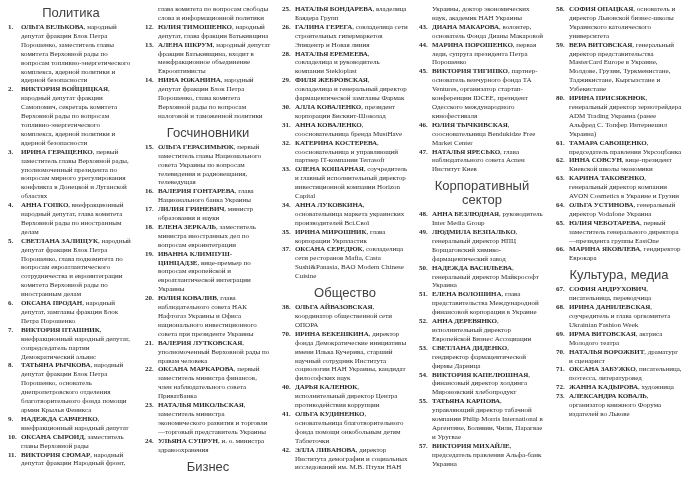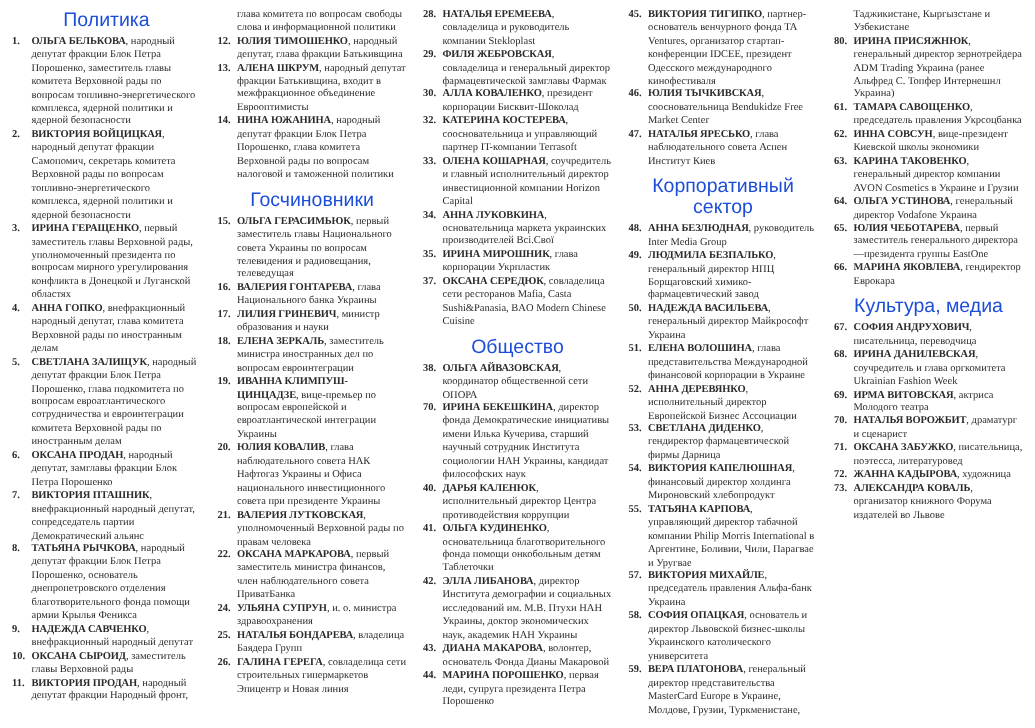--- a/index.html
+++ b/index.html
@@ -15,21 +15,21 @@
   }
   .columns {
     column-count: 5;
     column-gap: 11px;
     column-fill: auto;
     height: 476px;
   }
   .section-title {
     font-family: "Liberation Sans", sans-serif;
     font-weight: normal;
-    color: #1d4ed8;
+    color: #404040;
     font-size: 13px;
     line-height: 14px;
     text-align: center;
     margin: 5px 0 3px 0;
   }
   .section:first-child .section-title { margin-top: 1px; }
   .item {
     position: relative;
     padding-left: 13px;
     font-size: 7px;
@@ -57,43 +57,46 @@
         <div class="item"><span class="num">1.</span><span class="name">ОЛЬГА БЕЛЬКОВА</span><span class="desc">, народный депутат фракции Блок Петра Порошенко, заместитель главы комитета Верховной рады по вопросам топливно-энергетического комплекса, ядерной политики и ядерной безопасности</span></div>
         <div class="item"><span class="num">2.</span><span class="name">ВИКТОРИЯ ВОЙЦИЦКАЯ</span><span class="desc">, народный депутат фракции Самопомич, секретарь комитета Верховной рады по вопросам топливно-энергетического комплекса, ядерной политики и ядерной безопасности</span></div>
         <div class="item"><span class="num">3.</span><span class="name">ИРИНА ГЕРАЩЕНКО</span><span class="desc">, первый заместитель главы Верховной рады, уполномоченный президента по вопросам мирного урегулирования конфликта в Донецкой и Луганской областях</span></div>
         <div class="item"><span class="num">4.</span><span class="name">АННА ГОПКО</span><span class="desc">, внефракционный народный депутат, глава комитета Верховной рады по иностранным делам</span></div>
         <div class="item"><span class="num">5.</span><span class="name">СВЕТЛАНА ЗАЛИЩУК</span><span class="desc">, народный депутат фракции Блок Петра Порошенко, глава подкомитета по вопросам евроатлантического сотрудничества и евроинтеграции комитета Верховной рады по иностранным делам</span></div>
         <div class="item"><span class="num">6.</span><span class="name">ОКСАНА ПРОДАН</span><span class="desc">, народный депутат, замглавы фракции Блок Петра Порошенко</span></div>
         <div class="item"><span class="num">7.</span><span class="name">ВИКТОРИЯ ПТАШНИК</span><span class="desc">, внефракционный народный депутат, сопредседатель партии Демократический альянс</span></div>
         <div class="item"><span class="num">8.</span><span class="name">ТАТЬЯНА РЫЧКОВА</span><span class="desc">, народный депутат фракции Блок Петра Порошенко, основатель днепропетровского отделения благотворительного фонда помощи армии Крылья Феникса</span></div>
         <div class="item"><span class="num">9.</span><span class="name">НАДЕЖДА САВЧЕНКО</span><span class="desc">, внефракционный народный депутат</span></div>
         <div class="item"><span class="num">10.</span><span class="name">ОКСАНА СЫРОИД</span><span class="desc">, заместитель главы Верховной рады</span></div>
-        <div class="item"><span class="num">11.</span><span class="name">ВИКТОРИЯ ПРОДАН</span><span class="desc">, народный депутат фракции Народный фронт, глава комитета по вопросам свободы слова и информационной политики</span></div>
+        <div class="item"><span class="num">11.</span><span class="name">ВИКТОРИЯ СЮМАР</span><span class="desc">, народный депутат фракции Народный фронт, глава комитета по вопросам свободы слова и информационной политики</span></div>
         <div class="item"><span class="num">12.</span><span class="name">ЮЛИЯ ТИМОШЕНКО</span><span class="desc">, народный депутат, глава фракции Батькивщина</span></div>
         <div class="item"><span class="num">13.</span><span class="name">АЛЕНА ШКРУМ</span><span class="desc">, народный депутат фракции Батькивщина, входит в межфракционное объединение Еврооптимисты</span></div>
         <div class="item"><span class="num">14.</span><span class="name">НИНА ЮЖАНИНА</span><span class="desc">, народный депутат фракции Блок Петра Порошенко, глава комитета Верховной рады по вопросам налоговой и таможенной политики</span></div>
       </div>
       <div class="section">
         <h2 class="section-title">Госчиновники</h2>
         <div class="item"><span class="num">15.</span><span class="name">ОЛЬГА ГЕРАСИМЬЮК</span><span class="desc">, первый заместитель главы Национального совета Украины по вопросам телевидения и радиовещания, телеведущая</span></div>
         <div class="item"><span class="num">16.</span><span class="name">ВАЛЕРИЯ ГОНТАРЕВА</span><span class="desc">, глава Национального банка Украины</span></div>
         <div class="item"><span class="num">17.</span><span class="name">ЛИЛИЯ ГРИНЕВИЧ</span><span class="desc">, министр образования и науки</span></div>
         <div class="item"><span class="num">18.</span><span class="name">ЕЛЕНА ЗЕРКАЛЬ</span><span class="desc">, заместитель министра иностранных дел по вопросам евроинтеграции</span></div>
         <div class="item"><span class="num">19.</span><span class="name">ИВАННА КЛИМПУШ-ЦИНЦАДЗЕ</span><span class="desc">, вице-премьер по вопросам европейской и евроатлантической интеграции Украины</span></div>
         <div class="item"><span class="num">20.</span><span class="name">ЮЛИЯ КОВАЛИВ</span><span class="desc">, глава наблюдательного совета НАК Нафтогаз Украины и Офиса национального инвестиционного совета при президенте Украины</span></div>
         <div class="item"><span class="num">21.</span><span class="name">ВАЛЕРИЯ ЛУТКОВСКАЯ</span><span class="desc">, уполномоченный Верховной рады по правам человека</span></div>
         <div class="item"><span class="num">22.</span><span class="name">ОКСАНА МАРКАРОВА</span><span class="desc">, первый заместитель министра финансов, член наблюдательного совета ПриватБанка</span></div>
+        <div class="item"><span class="num">23.</span><span class="name">НАТАЛЬЯ МИКОЛЬСКАЯ</span><span class="desc">, заместитель министра экономического развития и торговли—торговый представитель Украины</span></div>
         <div class="item"><span class="num">24.</span><span class="name">УЛЬЯНА СУПРУН</span><span class="desc">, и. о. министра здравоохранения</span></div>
       </div>
       <div class="section">
+        <h2 class="section-title">Бизнес</h2>
         <div class="item"><span class="num">25.</span><span class="name">НАТАЛЬЯ БОНДАРЕВА</span><span class="desc">, владелица Баядера Групп</span></div>
         <div class="item"><span class="num">26.</span><span class="name">ГАЛИНА ГЕРЕГА</span><span class="desc">, совладелица сети строительных гипермаркетов Эпицентр и Новая линия</span></div>
         <div class="item"><span class="num">28.</span><span class="name">НАТАЛЬЯ ЕРЕМЕЕВА</span><span class="desc">, совладелица и руководитель компании Stekloplast</span></div>
         <div class="item"><span class="num">29.</span><span class="name">ФИЛЯ ЖЕБРОВСКАЯ</span><span class="desc">, совладелица и генеральный директор фармацевтической замглавы Фармак</span></div>
         <div class="item"><span class="num">30.</span><span class="name">АЛЛА КОВАЛЕНКО</span><span class="desc">, президент корпорации Бисквит-Шоколад</span></div>
+        <div class="item"><span class="num">31.</span><span class="name">АННА КОВАЛЕНКО</span><span class="desc">, соосновательница бренда MustHave</span></div>
         <div class="item"><span class="num">32.</span><span class="name">КАТЕРИНА КОСТЕРЕВА</span><span class="desc">, соосновательница и управляющий партнер IT-компании Terrasoft</span></div>
         <div class="item"><span class="num">33.</span><span class="name">ОЛЕНА КОШАРНАЯ</span><span class="desc">, соучредитель и главный исполнительный директор инвестиционной компании Horizon Capital</span></div>
         <div class="item"><span class="num">34.</span><span class="name">АННА ЛУКОВКИНА</span><span class="desc">, основательница маркета украинских производителей Всі.Свої</span></div>
         <div class="item"><span class="num">35.</span><span class="name">ИРИНА МИРОШНИК</span><span class="desc">, глава корпорации Укрпластик</span></div>
         <div class="item"><span class="num">37.</span><span class="name">ОКСАНА СЕРЕДЮК</span><span class="desc">, совладелица сети ресторанов Mafia, Casta Sushi&amp;Panasia, BAO Modern Chinese Cuisine</span></div>
       </div>
       <div class="section">
         <h2 class="section-title">Общество</h2>
         <div class="item"><span class="num">38.</span><span class="name">ОЛЬГА АЙВАЗОВСКАЯ</span><span class="desc">, координатор общественной сети ОПОРА</span></div>
         <div class="item"><span class="num">70.</span><span class="name">ИРИНА БЕКЕШКИНА</span><span class="desc">, директор фонда Демократические инициативы имени Илька Кучерива, старший научный сотрудник Института социологии НАН Украины, кандидат философских наук</span></div>
@@ -111,21 +114,21 @@
         <div class="item"><span class="num">48.</span><span class="name">АННА БЕЗЛЮДНАЯ</span><span class="desc">, руководитель Inter Media Group</span></div>
         <div class="item"><span class="num">49.</span><span class="name">ЛЮДМИЛА БЕЗПАЛЬКО</span><span class="desc">, генеральный директор НПЦ Борщаговский химико-фармацевтический завод</span></div>
         <div class="item"><span class="num">50.</span><span class="name">НАДЕЖДА ВАСИЛЬЕВА</span><span class="desc">, генеральный директор Майкрософт Украина</span></div>
         <div class="item"><span class="num">51.</span><span class="name">ЕЛЕНА ВОЛОШИНА</span><span class="desc">, глава представительства Международной финансовой корпорации в Украине</span></div>
         <div class="item"><span class="num">52.</span><span class="name">АННА ДЕРЕВЯНКО</span><span class="desc">, исполнительный директор Европейской Бизнес Ассоциации</span></div>
         <div class="item"><span class="num">53.</span><span class="name">СВЕТЛАНА ДИДЕНКО</span><span class="desc">, гендиректор фармацевтической фирмы Дарница</span></div>
         <div class="item"><span class="num">54.</span><span class="name">ВИКТОРИЯ КАПЕЛЮШНАЯ</span><span class="desc">, финансовый директор холдинга Мироновский хлебопродукт</span></div>
         <div class="item"><span class="num">55.</span><span class="name">ТАТЬЯНА КАРПОВА</span><span class="desc">, управляющий директор табачной компании Philip Morris International в Аргентине, Боливии, Чили, Парагвае и Уругвае</span></div>
         <div class="item"><span class="num">57.</span><span class="name">ВИКТОРИЯ МИХАЙЛЕ</span><span class="desc">, председатель правления Альфа-банк Украина</span></div>
         <div class="item"><span class="num">58.</span><span class="name">СОФИЯ ОПАЦКАЯ</span><span class="desc">, основатель и директор Львовской бизнес-школы Украинского католического университета</span></div>
-        <div class="item"><span class="num">59.</span><span class="name">ВЕРА ПЛАТОНОВА</span><span class="desc">, генеральный директор представительства MasterCard Europe в Украине, Молдове, Грузии, Туркменистане, Таджикистане, Кыргызстане и Узбекистане</span></div>
+        <div class="item"><span class="num">59.</span><span class="name">ВЕРА ВИТОВСКАЯ</span><span class="desc">, генеральный директор представительства MasterCard Europe в Украине, Молдове, Грузии, Туркменистане, Таджикистане, Кыргызстане и Узбекистане</span></div>
         <div class="item"><span class="num">80.</span><span class="name">ИРИНА ПРИСЯЖНЮК</span><span class="desc">, генеральный директор зернотрейдера ADM Trading Украина (ранее Альфред С. Топфер Интернешнл Украина)</span></div>
         <div class="item"><span class="num">61.</span><span class="name">ТАМАРА САВОЩЕНКО</span><span class="desc">, председатель правления Укрсоцбанка</span></div>
         <div class="item"><span class="num">62.</span><span class="name">ИННА СОВСУН</span><span class="desc">, вице-президент Киевской школы экономики</span></div>
         <div class="item"><span class="num">63.</span><span class="name">КАРИНА ТАКОВЕНКО</span><span class="desc">, генеральный директор компании AVON Cosmetics в Украине и Грузии</span></div>
         <div class="item"><span class="num">64.</span><span class="name">ОЛЬГА УСТИНОВА</span><span class="desc">, генеральный директор Vodafone Украина</span></div>
         <div class="item"><span class="num">65.</span><span class="name">ЮЛИЯ ЧЕБОТАРЕВА</span><span class="desc">, первый заместитель генерального директора—президента группы EastOne</span></div>
         <div class="item"><span class="num">66.</span><span class="name">МАРИНА ЯКОВЛЕВА</span><span class="desc">, гендиректор Еврокара</span></div>
       </div>
       <div class="section">
         <h2 class="section-title">Культура, медиа</h2>

